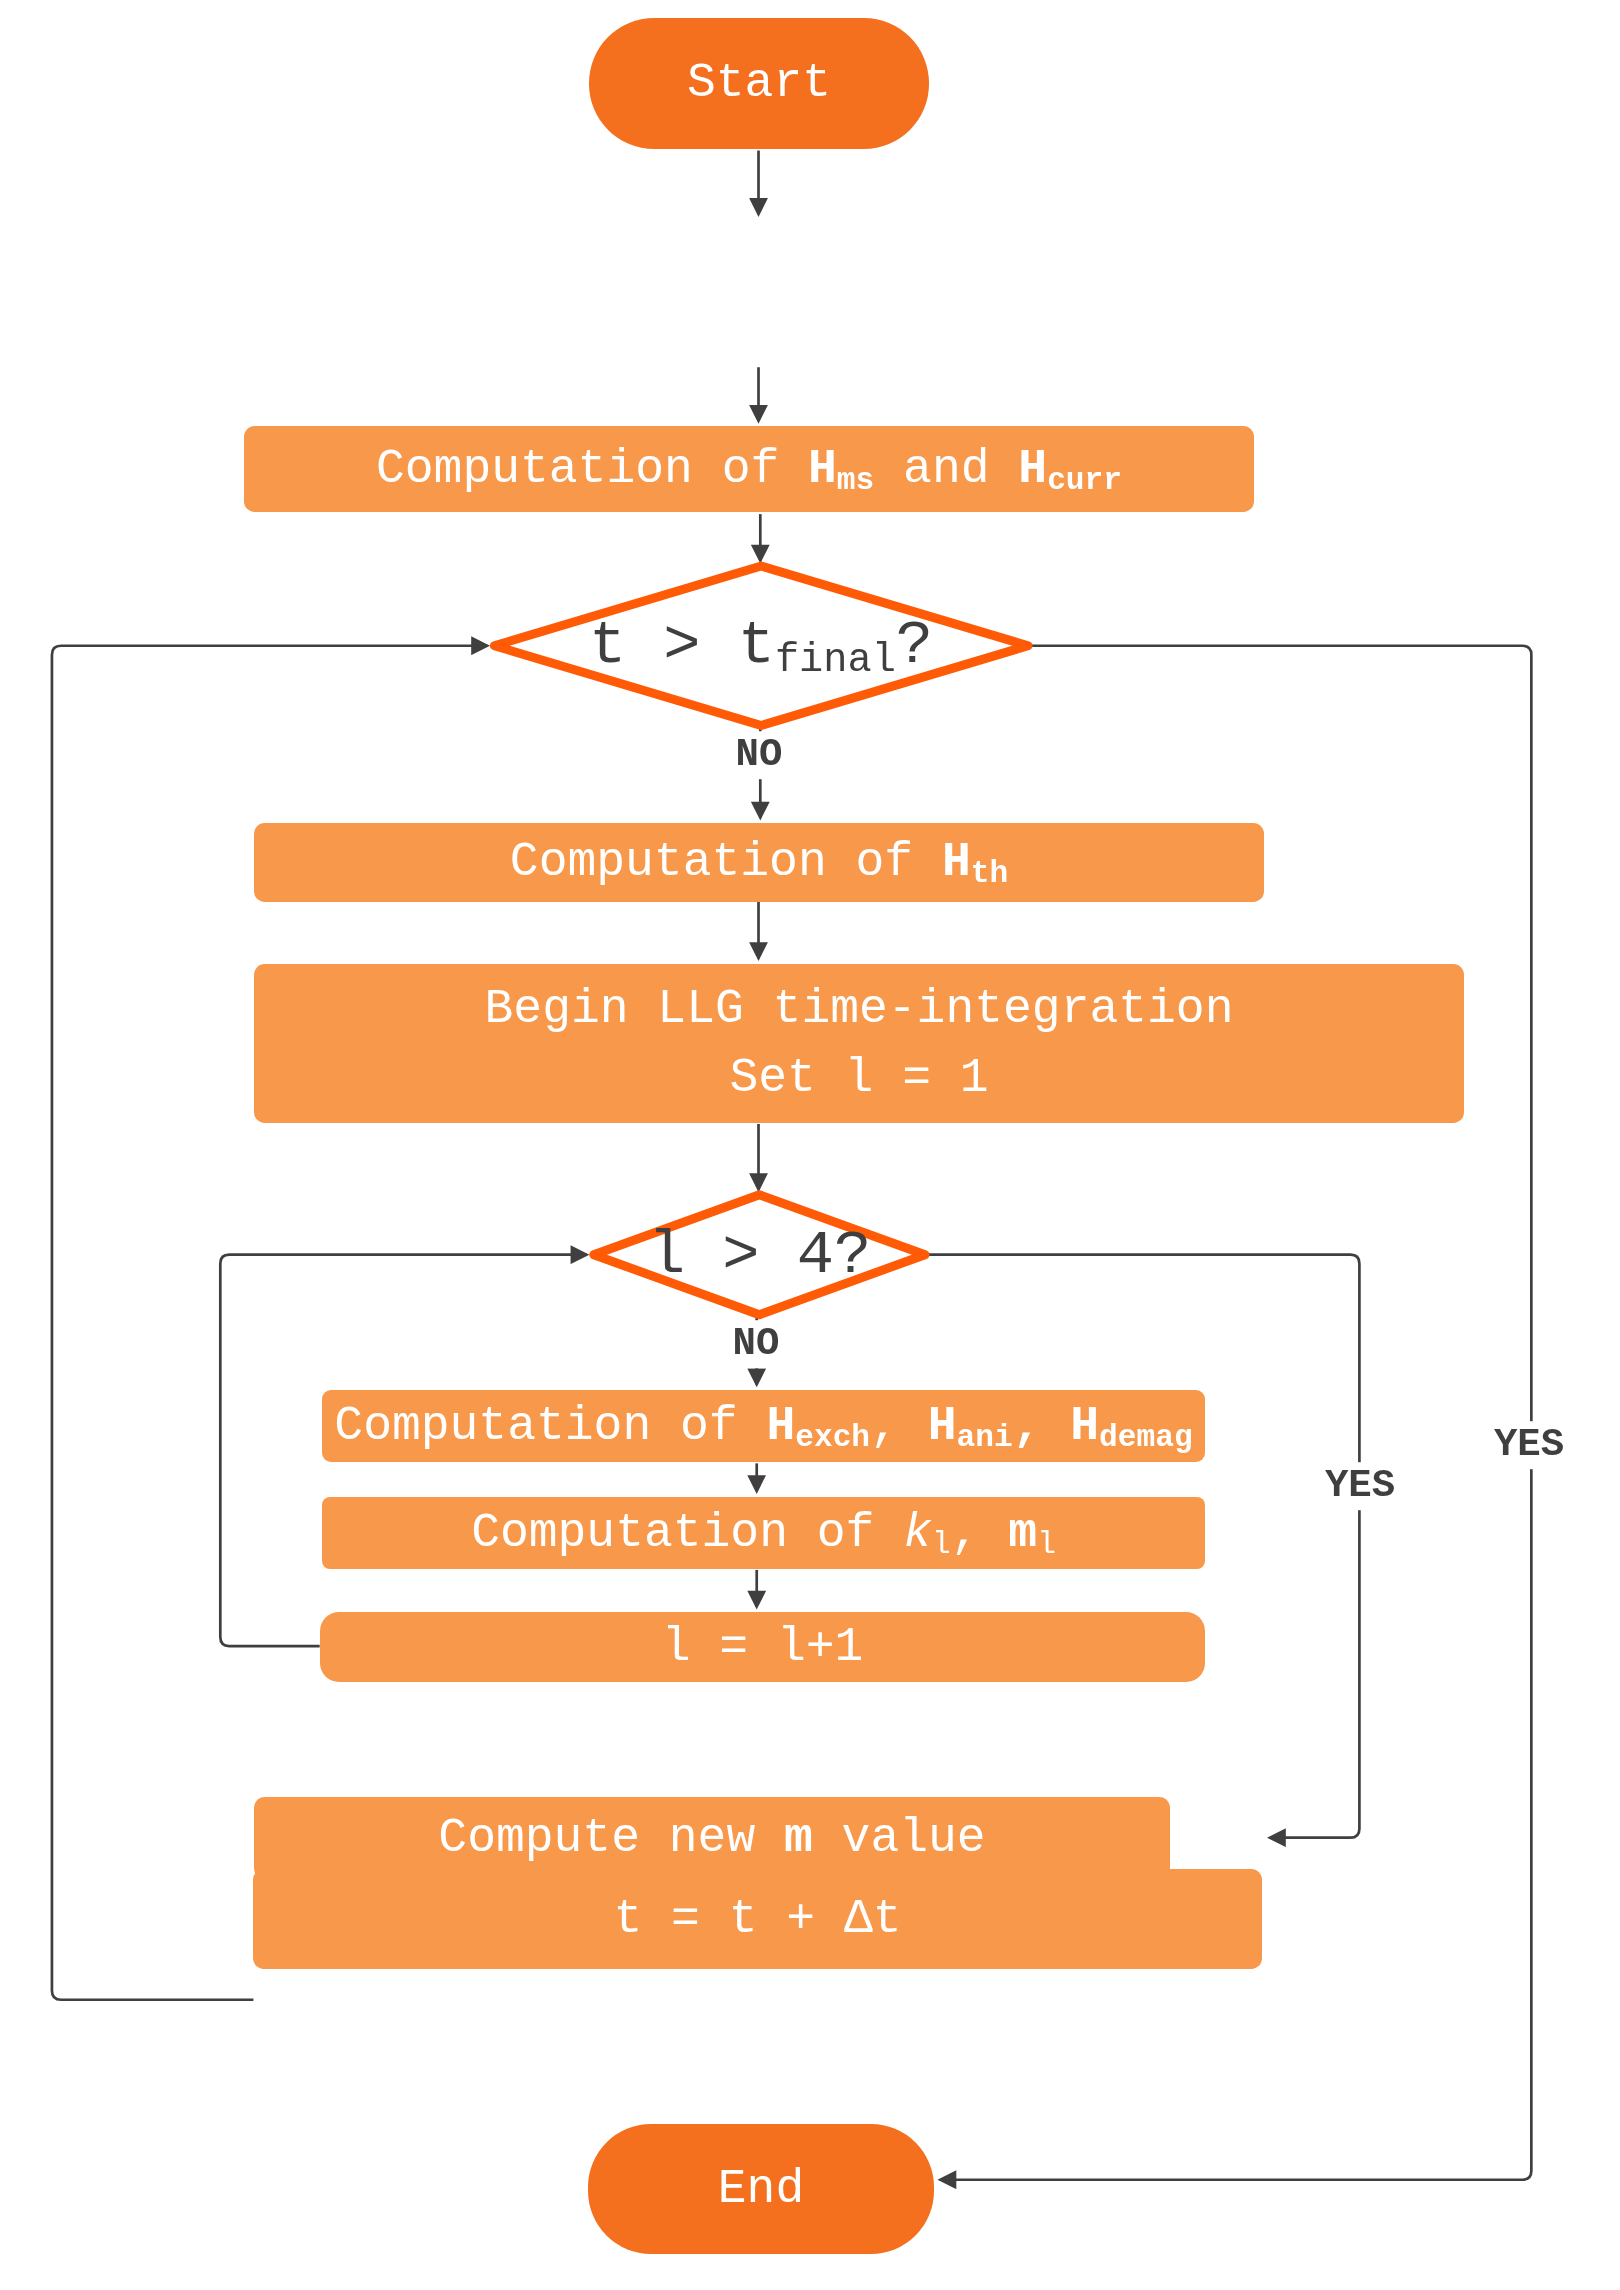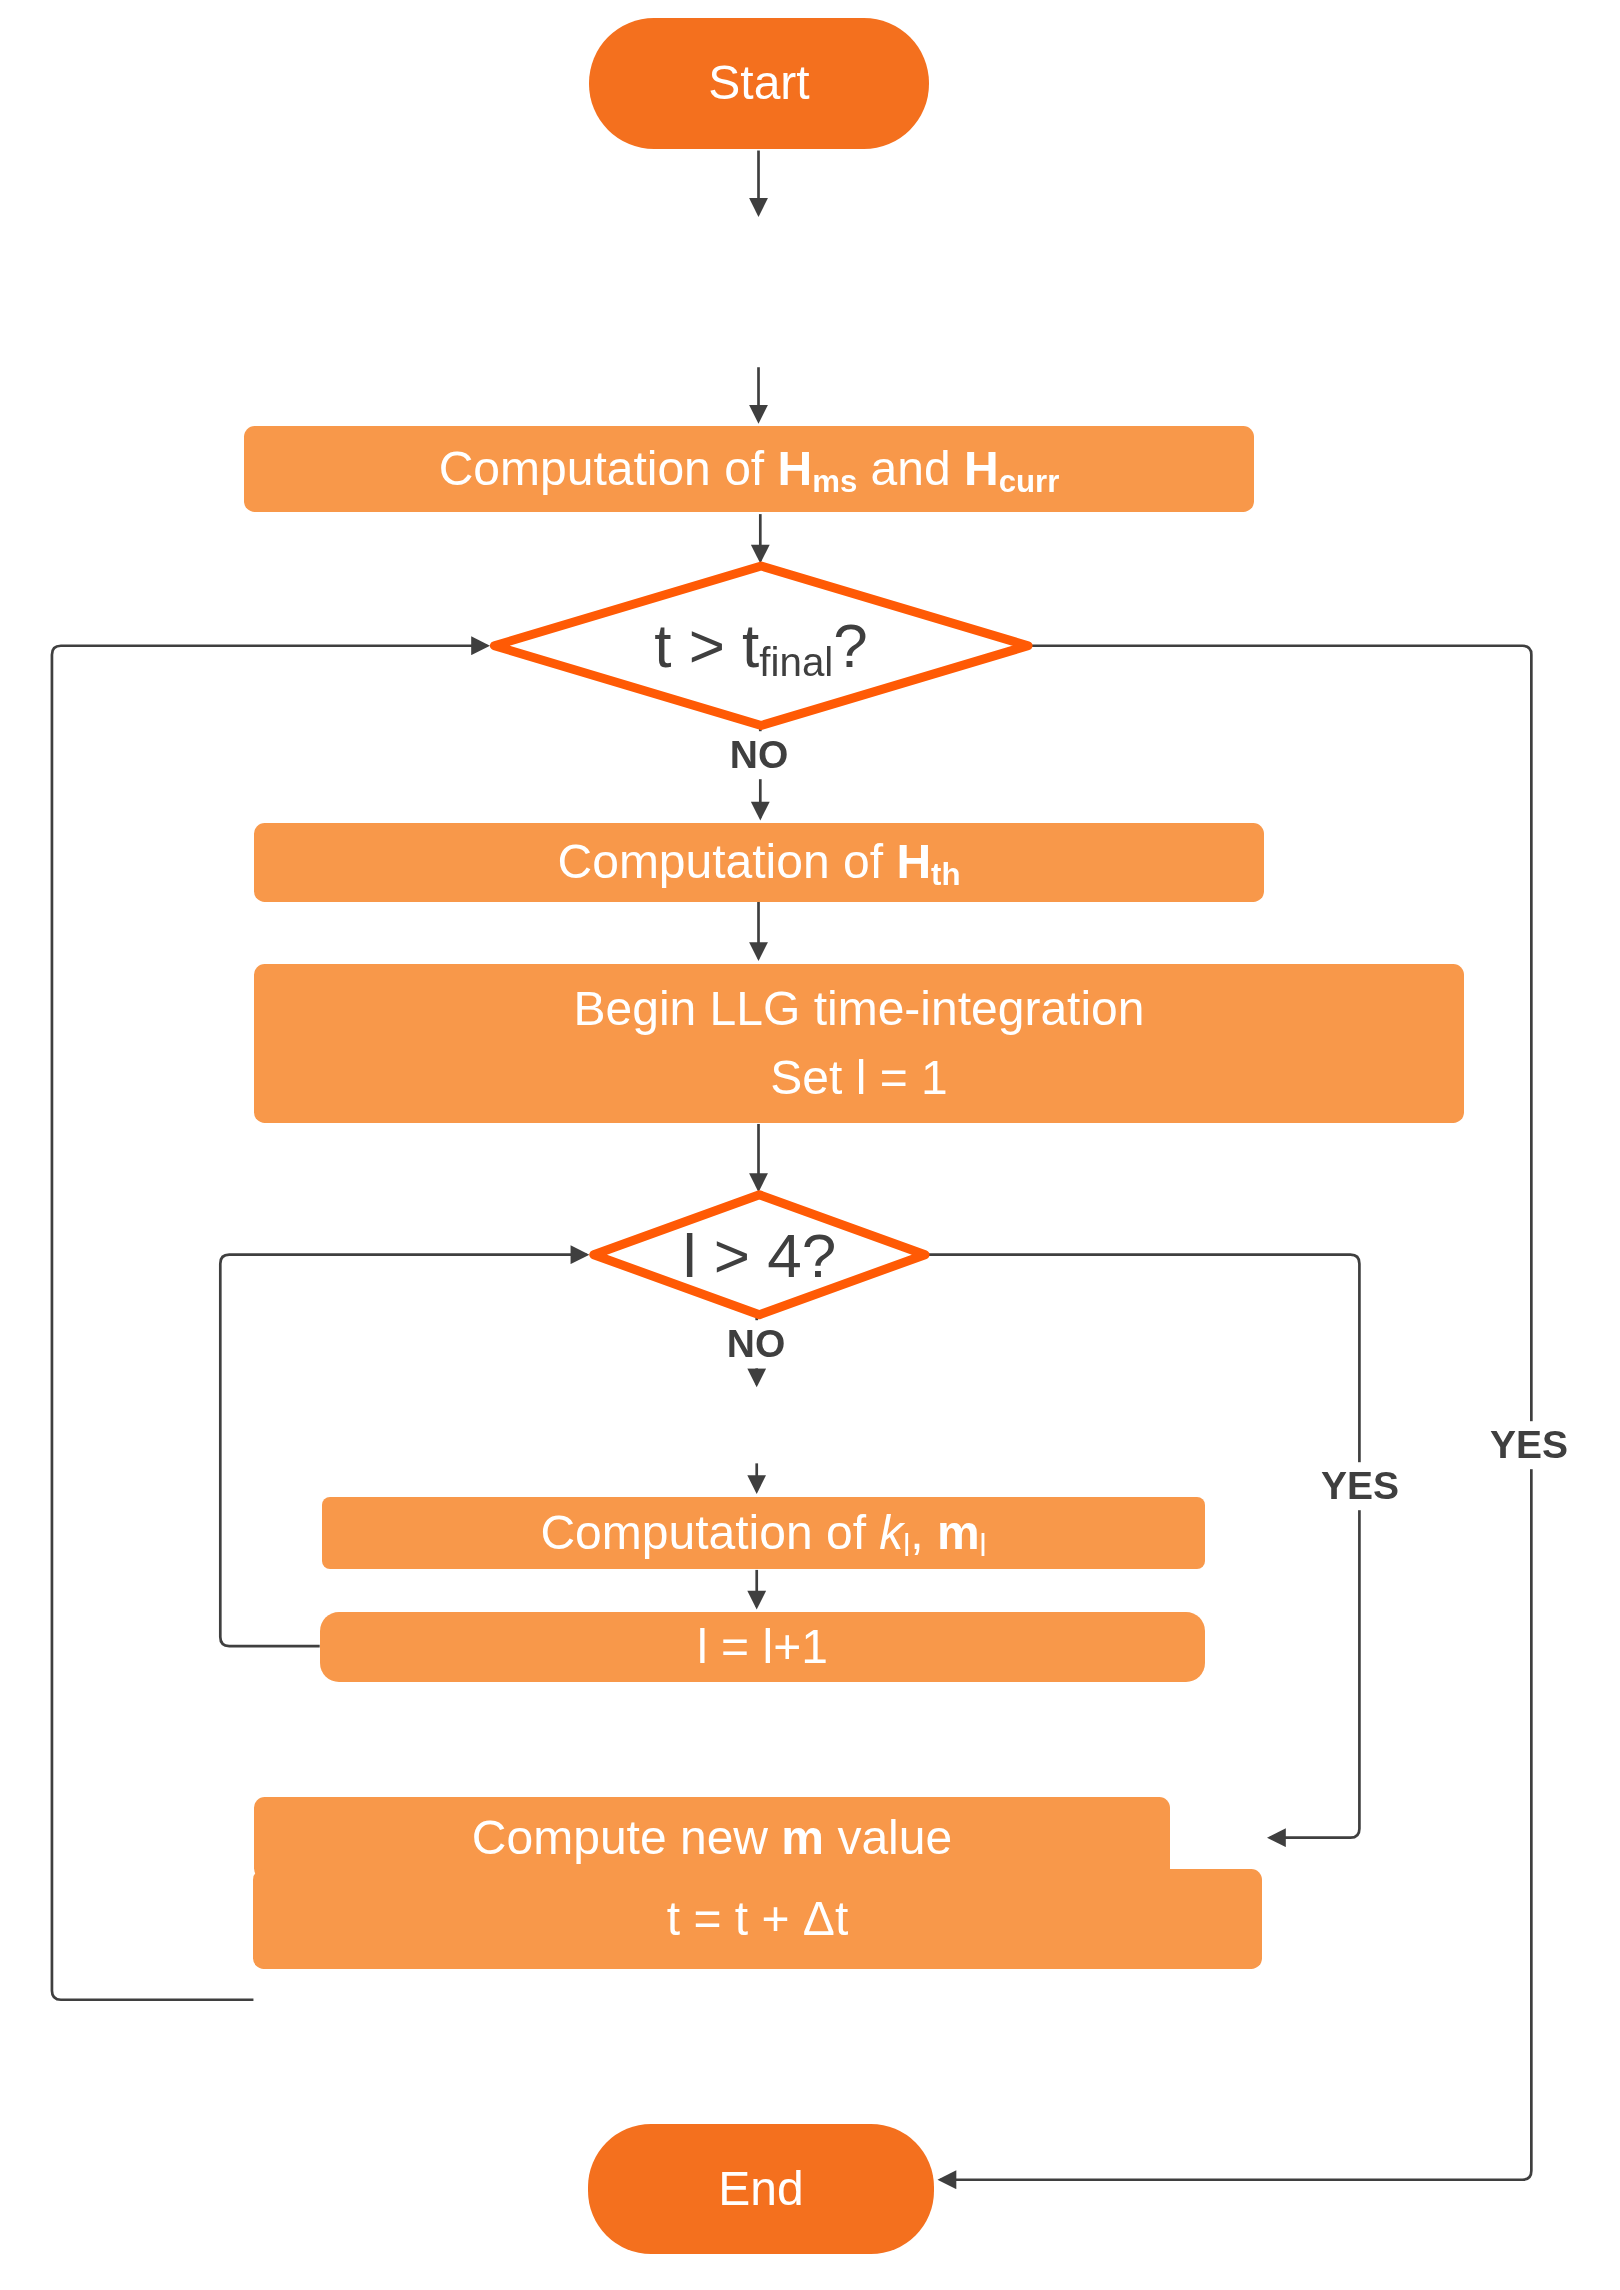--- a/index.html
+++ b/index.html
@@ -1,20 +1,20 @@
 <!DOCTYPE html>
 <html style="--node-fill: #F8984A; --terminal-fill: #F4701E; --line-color: #3F3F3F;font-size:14.3px"><head>
 <meta charset="utf-8">
 <style>
   html,body{margin:0;padding:0;background:#ffffff;}
   .canvas{
     position:relative;
     width:1620px;height:2290px;
     background:#ffffff;
-    font-family:Liberation Sans, sans-serif;
+    font-family:Liberation Mono, monospace;
     overflow:hidden;
   }
   .edges{position:absolute;left:0;top:0;width:1620px;height:2290px;}
   .node{
     position:absolute;
     display:flex;flex-direction:column;justify-content:center;align-items:center;
     text-align:center;
     color:#ffffff;
     font-size:48px;
     line-height:1.42;
@@ -94,20 +94,23 @@
 
   <div class="node process" style="left:254px;top:964px;width:1210px;height:159px;">
     <span class="row">Begin LLG time-integration</span>
     <span class="row">Set l = 1</span>
   </div>
 
   <div class="diamond-text" style="left:594px;top:1195px;width:331px;height:120px;">
     <span>l &gt; 4?</span>
   </div>
 
+  <div class="node process" style="left:322px;top:1390px;width:883px;height:72px;border-radius:9px;">
+    <span class="row"><span>Computation of </span><span class="b">H</span><span class="b s">exch</span><span>, </span><span class="b">H</span><span class="b s">ani</span><span class="b">, </span><span class="b">H</span><span class="b s">demag</span></span>
+  </div>
 
   <div class="node process" style="left:322px;top:1497px;width:883px;height:72px;border-radius:8px;">
     <span class="row"><span>Computation of </span><span class="i">k</span><span class="s">l</span><span>, </span><span class="b">m</span><span class="s">l</span></span>
   </div>
 
   <div class="node process" style="left:320px;top:1612px;width:885px;height:70px;border-radius:19px;">
     <span>l = l+1</span>
   </div>
 
   <div class="node process" style="left:254px;top:1797px;width:916px;height:82px;">

